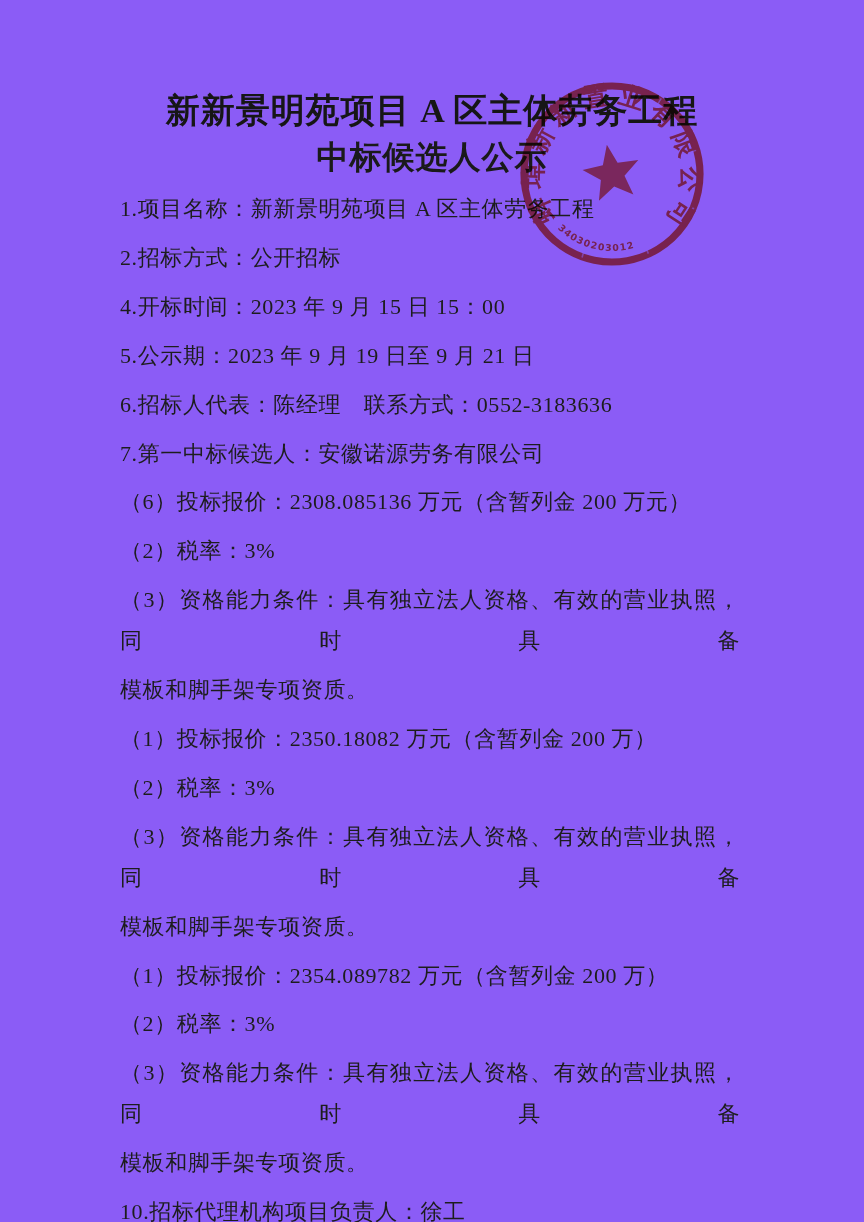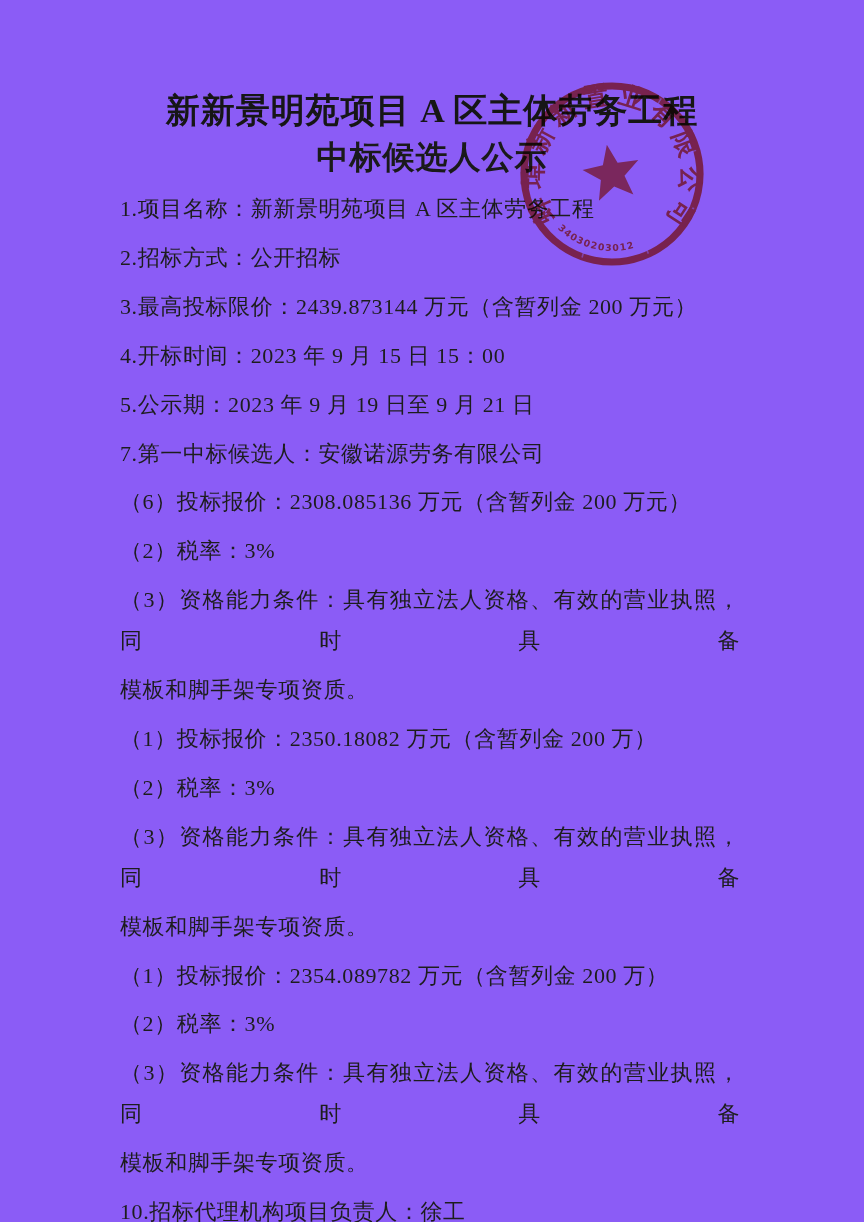--- a/index.html
+++ b/index.html
@@ -90,23 +90,23 @@
 
 <div class="page">
 
   <div class="doc-title">新新景明苑项目 A 区主体劳务工程</div>
 
   <div class="doc-subtitle">中标候选人公示</div>
 
   <div class="body-text">
     <p>1.项目名称：新新景明苑项目 A 区主体劳务工程</p>
     <p>2.招标方式：公开招标</p>
-    <p>3.最高投标限价：2439.873144 万元（含暂列金 200 万元）</p>
     <p>4.开标时间：2023 年 9 月 15 日 15：00</p>
     <p>5.公示期：2023 年 9 月 19 日至 9 月 21 日</p>
+    <p>6.招标人代表：陈经理　联系方式：0552-3183636</p>
     <p>7.第一中标候选人：安徽诺源劳务有限公司</p>
     <p>（6）投标报价：2308.085136 万元（含暂列金 200 万元）</p>
     <p>（2）税率：3%</p>
     <p class="stretch">（3）资格能力条件：具有独立法人资格、有效的营业执照，同时具备</p>
     <p>模板和脚手架专项资质。</p>
     <p>（1）投标报价：2350.18082 万元（含暂列金 200 万）</p>
     <p>（2）税率：3%</p>
     <p class="stretch">（3）资格能力条件：具有独立法人资格、有效的营业执照，同时具备</p>
     <p>模板和脚手架专项资质。</p>
     <p>（1）投标报价：2354.089782 万元（含暂列金 200 万）</p>

